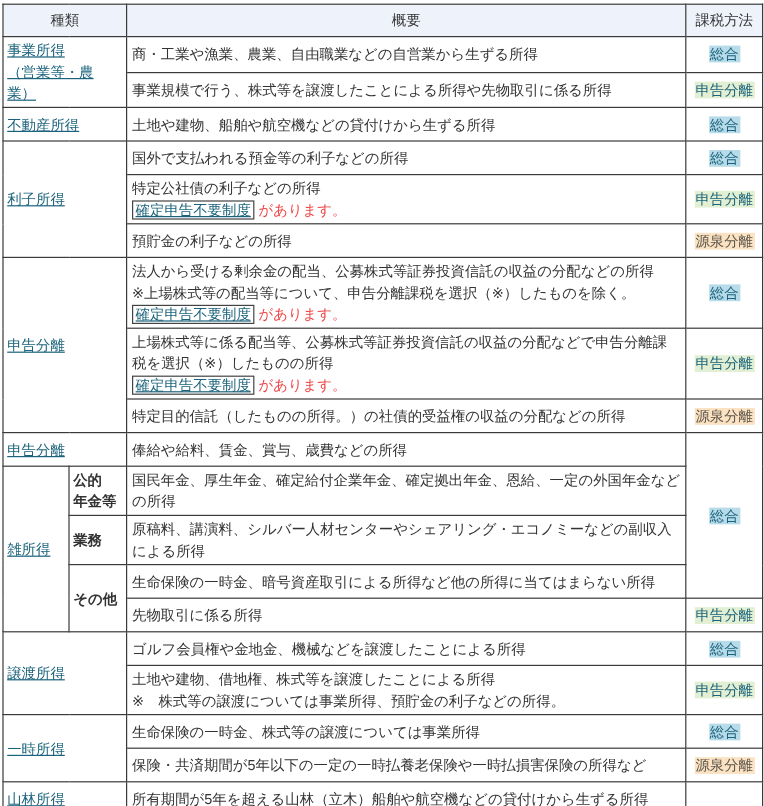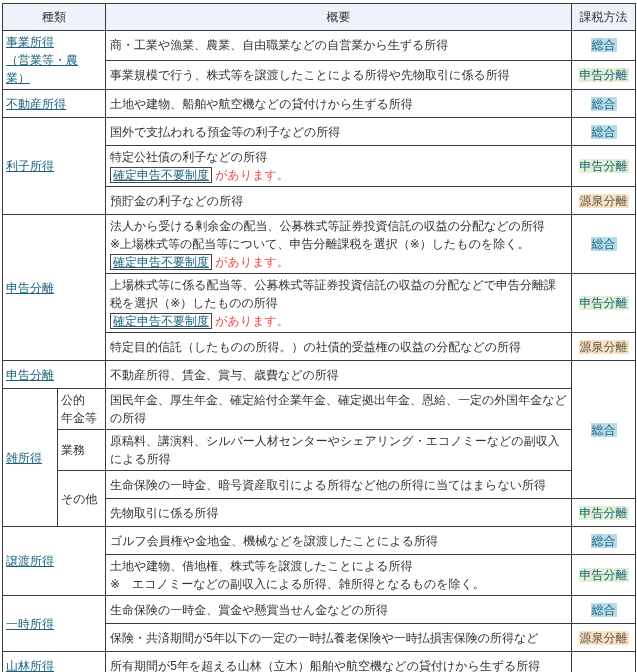--- a/index.html
+++ b/index.html
@@ -43,20 +43,21 @@
     vertical-align:middle;
   }
   a.kind-link{
     color:var(--link);
     text-decoration:underline;
     white-space:pre-line;
     cursor:pointer;
   }
   td.sub{
     padding-left:3px;
+    font-weight:bold;
   }
   .sub-label{white-space:pre-line;}
   td.summary{color:var(--text);}
   td.tax{
     text-align:center;
     padding:2px 2px;
   }
   a.badge{
     color:var(--link);
     padding:0 1px;
@@ -158,21 +159,21 @@
   </tr>
   <tr style="height:28px">
     <td class="summary"><span>特定目的信託（したものの所得。）の社債的受益権の収益の分配などの所得</span></td>
     <td class="tax"><a class="badge gensen">源泉分離</a></td>
   </tr>
 
   <tr style="height:28px">
     <td class="kind" colspan="2">
       <a class="kind-link">申告分離</a>
     </td>
-    <td class="summary"><span>不動産所得、賃金、賞与、歳費などの所得</span></td>
+    <td class="summary"><span>俸給や給料、賃金、賞与、歳費などの所得</span></td>
     <td class="tax" rowspan="4"><a class="badge sogo">総合</a></td>
   </tr>
 
   <tr style="height:40px">
     <td class="kind" rowspan="4">
       <a class="kind-link">雑所得</a>
     </td>
     <td class="sub"><span class="sub-label">公的
 年金等</span></td>
     <td class="summary"><span>国民年金、厚生年金、確定給付企業年金、確定拠出年金、恩給、一定の外国年金などの所得</span></td>
@@ -193,30 +194,30 @@
   <tr style="height:28px">
     <td class="kind" colspan="2" rowspan="2">
       <a class="kind-link">譲渡所得</a>
     </td>
     <td class="summary"><span>ゴルフ会員権や金地金、機械などを譲渡したことによる所得</span></td>
     <td class="tax"><a class="badge sogo">総合</a></td>
   </tr>
   <tr style="height:40px">
     <td class="summary">
       <span class="line">土地や建物、借地権、株式等を譲渡したことによる所得</span>
-      <span class="line">※　エコノミーなどの副収入による所得、雑所得となるものを除く。</span>
+      <span class="line">※　株式等の譲渡については事業所得、預貯金の利子などの所得。</span>
     </td>
     <td class="tax"><a class="badge shinkoku">申告分離</a></td>
   </tr>
 
   <tr style="height:28px">
     <td class="kind" colspan="2" rowspan="2">
       <a class="kind-link">一時所得</a>
     </td>
-    <td class="summary"><span>生命保険の一時金、賞金や懸賞当せん金などの所得</span></td>
+    <td class="summary"><span>生命保険の一時金、株式等の譲渡については事業所得</span></td>
     <td class="tax"><a class="badge sogo">総合</a></td>
   </tr>
   <tr style="height:28px">
     <td class="summary"><span>保険・共済期間が5年以下の一定の一時払養老保険や一時払損害保険の所得など</span></td>
     <td class="tax"><a class="badge gensen">源泉分離</a></td>
   </tr>
 
   <tr style="height:28px">
     <td class="kind" colspan="2">
       <a class="kind-link">山林所得</a>

